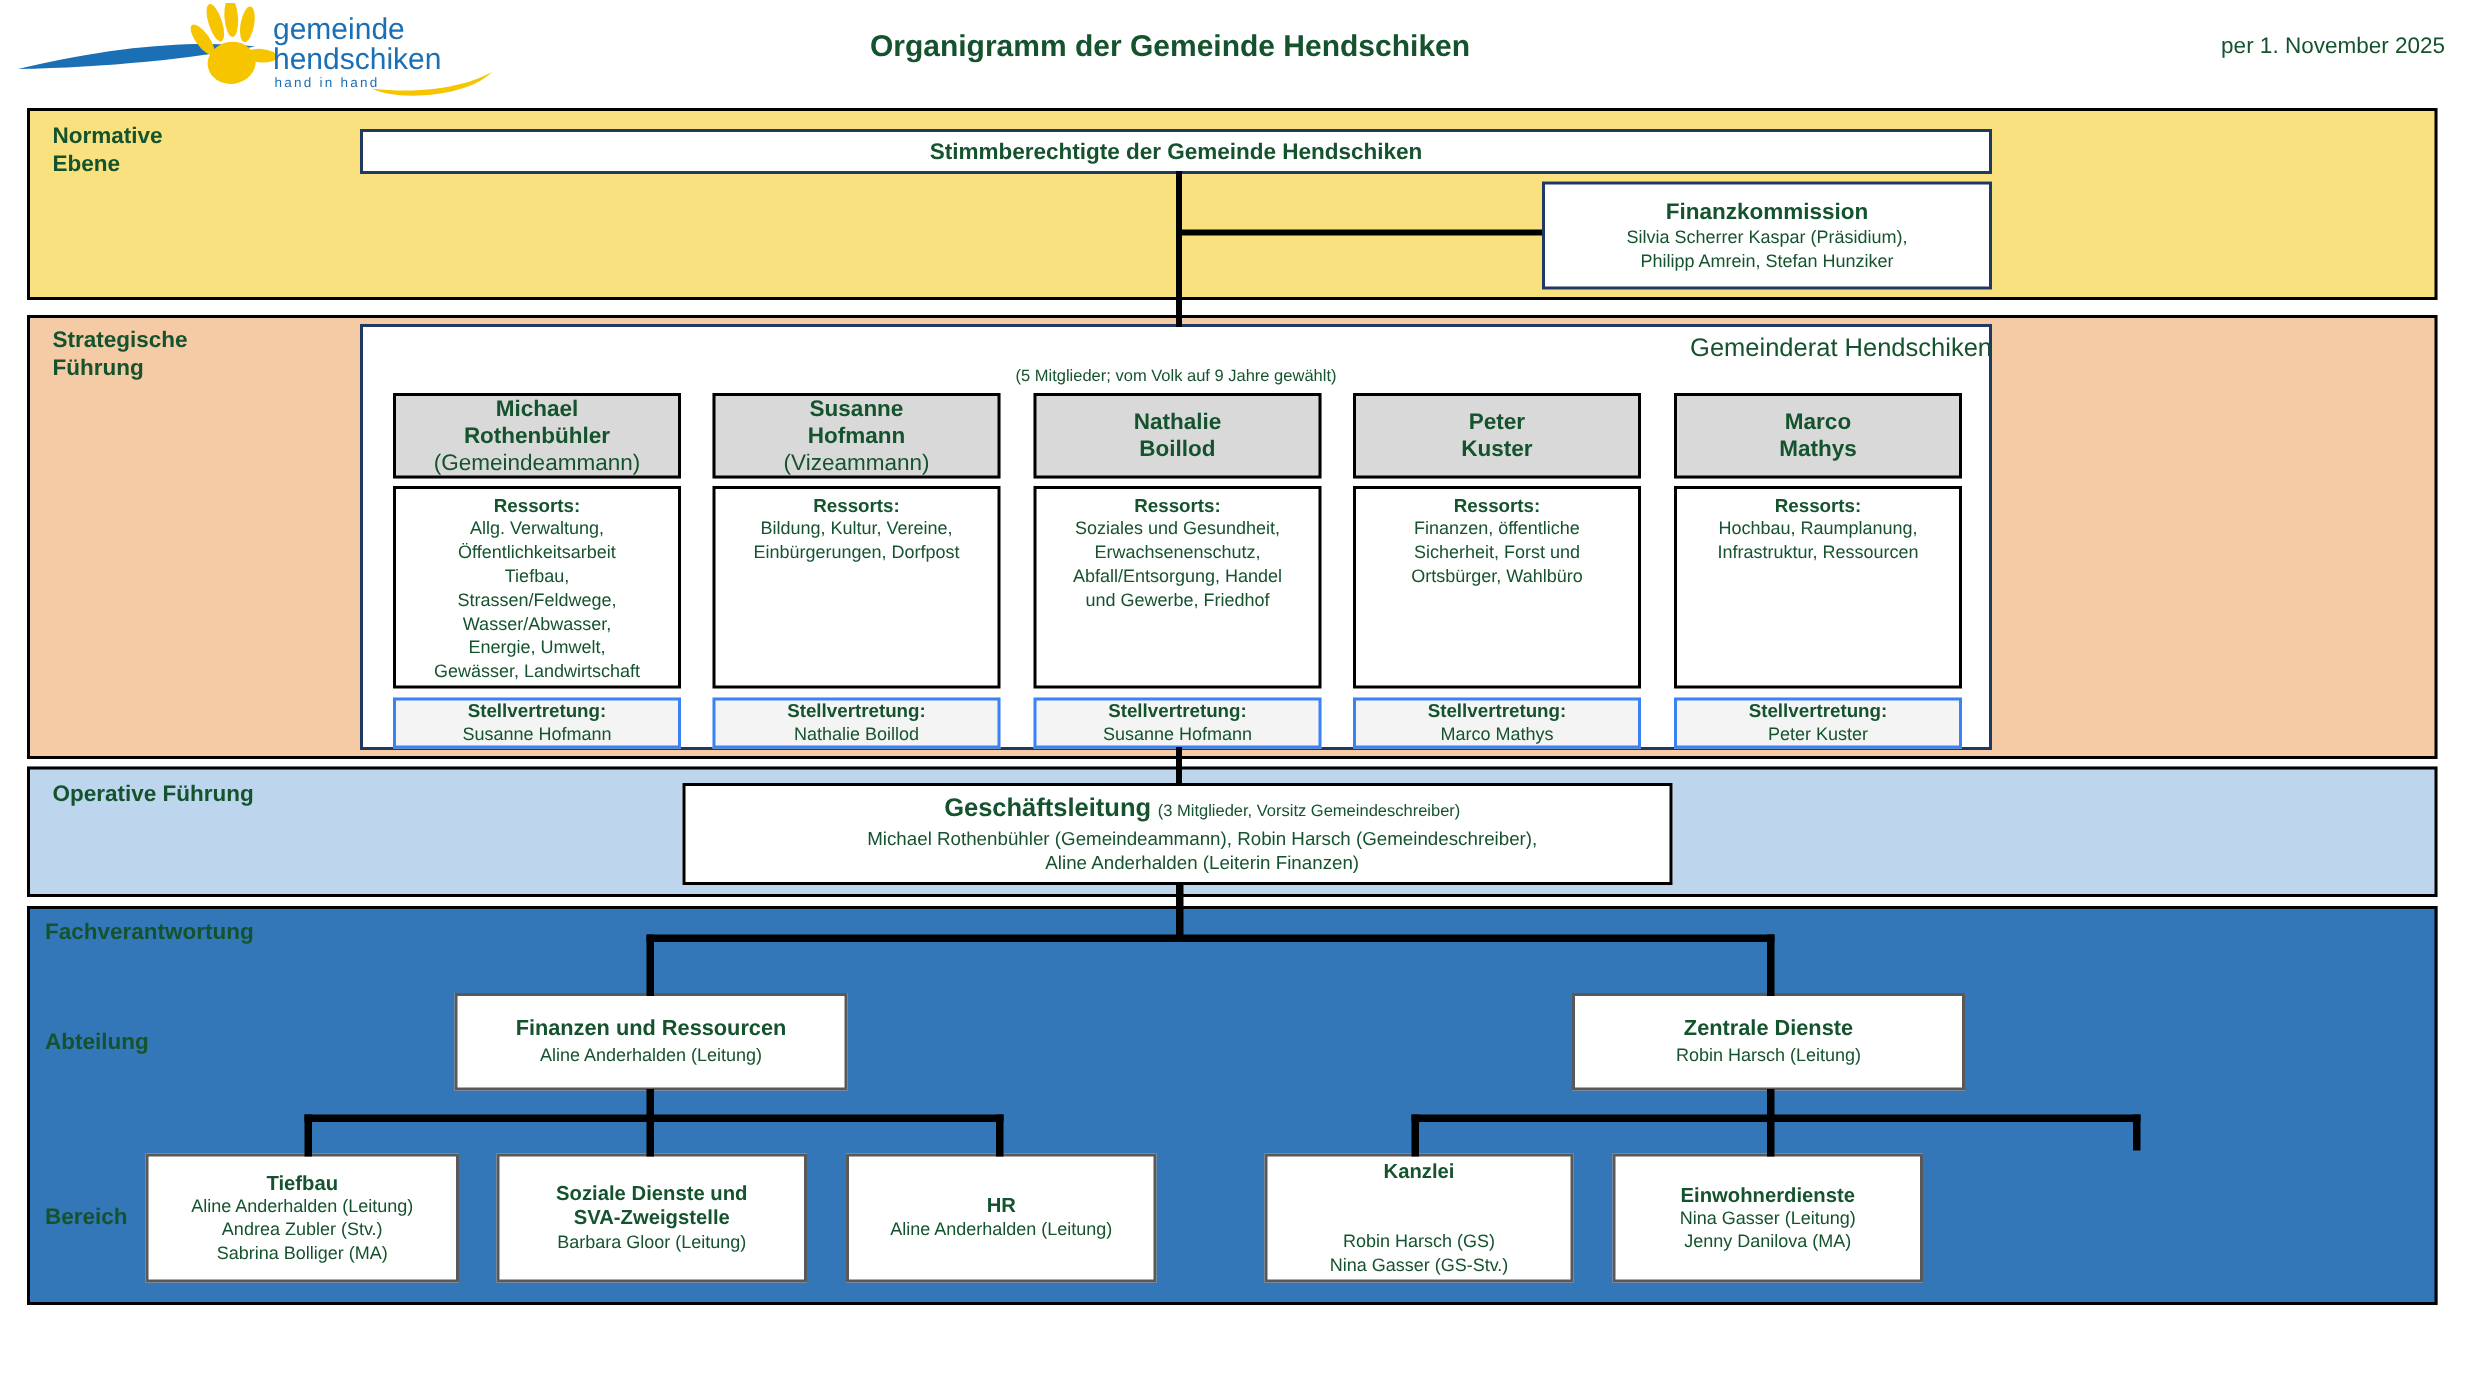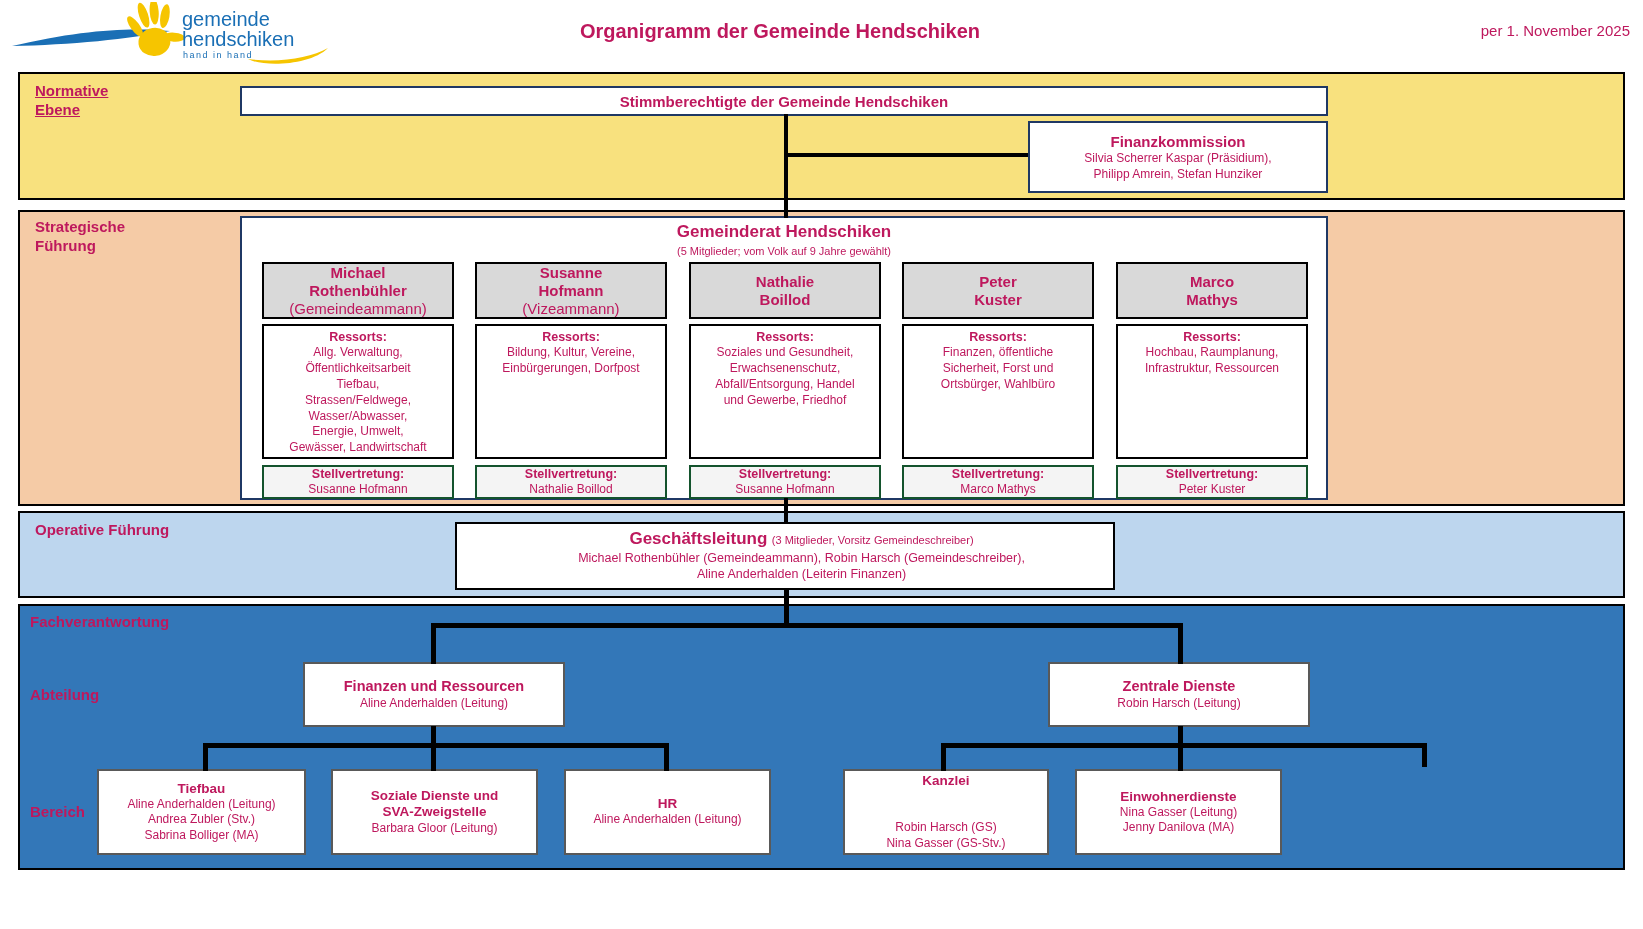--- a/index.html
+++ b/index.html
@@ -1,34 +1,34 @@
 <!DOCTYPE html>
 <html><head>
 <meta charset="utf-8">
 <style>
   html,body{margin:0;padding:0;background:#fff;}
   #page{position:relative;width:1643px;height:929px;background:#fff;overflow:hidden;
-        font-family:"Liberation Sans","DejaVu Sans",sans-serif;color:#be185d;}
+        font-family:"Liberation Sans","DejaVu Sans",sans-serif;color:#14532d;}
   .abs{position:absolute;box-sizing:border-box;}
   .pre{white-space:pre-line;}
   .band{border:2px solid #000;}
   .band-label{font-weight:bold;font-size:15px;line-height:1.25;}
   .wbox{background:#fff;box-sizing:border-box;}
   .navy{border:2px solid #1F3864;}
   .blk{border:2px solid #000;padding-left:33px;}
   .gray{border:2px solid #595959;}
   .line{background:#000;position:absolute;}
   .ctr{display:flex;flex-direction:column;align-items:center;justify-content:center;text-align:center;}
   .name-box{background:#D9D9D9;border:2px solid #000;}
   .name-t{font-weight:bold;font-size:15px;line-height:1.2;}
   .role-t{font-size:15px;line-height:1.2;}
   .res-box{background:#fff;border:2px solid #000;padding-top:3px;}
   .res-label{font-weight:bold;font-size:12.5px;line-height:1.3;}
   .res-t{font-size:12px;line-height:1.32;}
-  .stv-box{background:#F4F4F4;border:2px solid #14532d;}
+  .stv-box{background:#F4F4F4;border:2px solid #3b82f6;}
   .stv-label{font-weight:bold;font-size:12.5px;line-height:1.2;}
   .stv-t{font-size:12px;line-height:1.25;}
   .b-title{font-weight:bold;font-size:13.5px;line-height:1.2;}
   .b-staff{font-size:12px;line-height:1.28;}
 </style>
 </head>
 <body>
 
 <div id="page">
 
@@ -46,39 +46,39 @@
       <text x="172" y="24" font-size="20" fill="#1A6FB5">gemeinde</text>
       <text x="172" y="44" font-size="20" fill="#1A6FB5">hendschiken</text>
       <text x="173" y="56" font-size="9" letter-spacing="1.5" fill="#1A6FB5">hand in hand</text>
       <path d="M238,57 C270,61 300,56 318,46 C300,64 252,65 238,57 Z" fill="#F6C500"></path>
     </svg>
   </div>
   <div class="abs" style="left:400px;top:20px;width:760px;text-align:center;font-size:20px;font-weight:bold;">Organigramm der Gemeinde Hendschiken</div>
   <div class="abs" style="left:1280px;top:22px;width:350px;text-align:right;font-size:15px;">per 1. November 2025</div>
 
   <div class="abs band" style="left:18px;top:72px;width:1607px;height:128px;background:#F8E17E;"></div>
-  <div class="abs band-label pre" style="left:35px;top:82px;text-decoration:underline;">Normative
+  <div class="abs band-label pre" style="left:35px;top:82px;">Normative
 Ebene</div>
 
   <div class="abs wbox navy ctr" style="left:1028px;top:121px;width:300px;height:72px;">
     <div style="font-weight:bold;font-size:15px;line-height:1.3;">Finanzkommission</div>
     <div class="pre" style="font-size:12px;line-height:1.3;">Silvia Scherrer Kaspar (Präsidium),
 Philipp Amrein, Stefan Hunziker</div>
   </div>
 
   <div class="abs wbox navy ctr" style="left:240px;top:86px;width:1088px;height:30px;">
     <div style="font-weight:bold;font-size:15px;">Stimmberechtigte der Gemeinde Hendschiken</div>
   </div>
 
   <div class="abs band" style="left:18px;top:210px;width:1607px;height:296px;background:#F5CBA6;"></div>
   <div class="abs band-label pre" style="left:35px;top:218px;">Strategische
 Führung</div>
 
   <div class="abs wbox navy" style="left:240px;top:216px;width:1088px;height:284px;"></div>
-  <div class="abs" style="left:240px;top:222px;width:1088px;text-align:center;font-weight:bold;font-size:17px;">Gemeinderat Hendschiken</div>
+  <div class="abs" style="left:240px;top:222px;width:1088px;text-align:right;font-weight:normal;font-size:17px;">Gemeinderat Hendschiken</div>
   <div class="abs" style="left:240px;top:245px;width:1088px;text-align:center;font-size:11px;">(5 Mitglieder; vom Volk auf 9 Jahre gewählt)</div>
 
   <div class="abs name-box ctr" style="left:262px;top:262px;width:192px;height:57px;">
     <div class="name-t pre">Michael
 Rothenbühler</div>
     <div class="role-t">(Gemeindeammann)</div>
   </div>
   <div class="abs res-box" style="left:262px;top:324px;width:192px;height:135px;text-align:center;">
     <div class="res-label">Ressorts:</div>
     <div class="res-t pre">Allg. Verwaltung,

